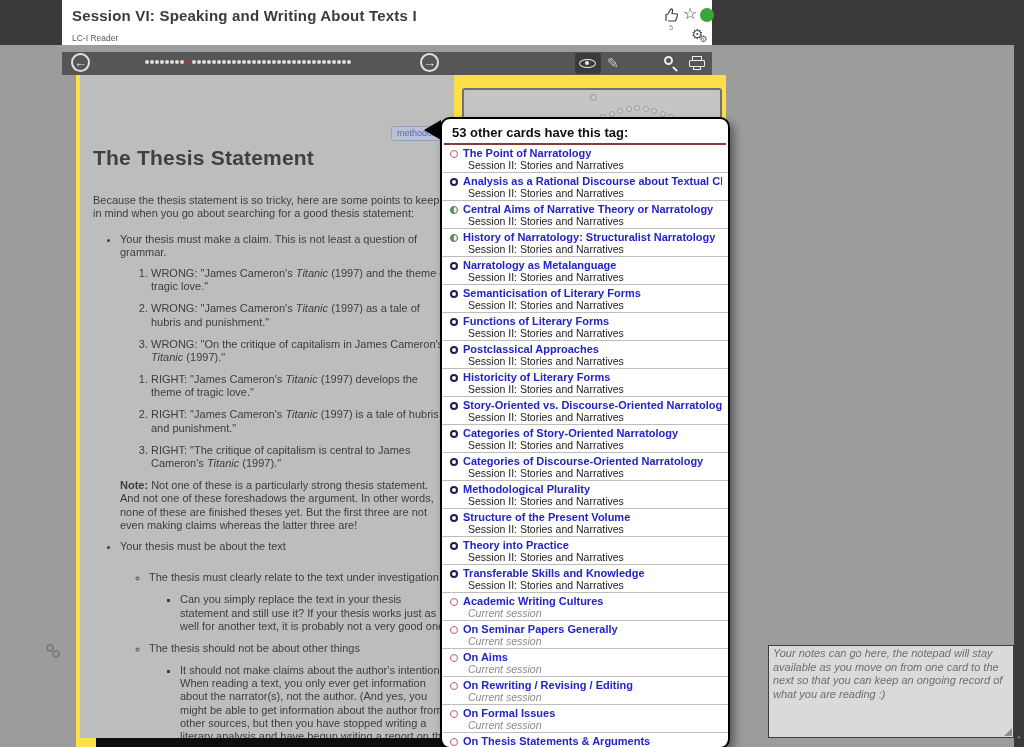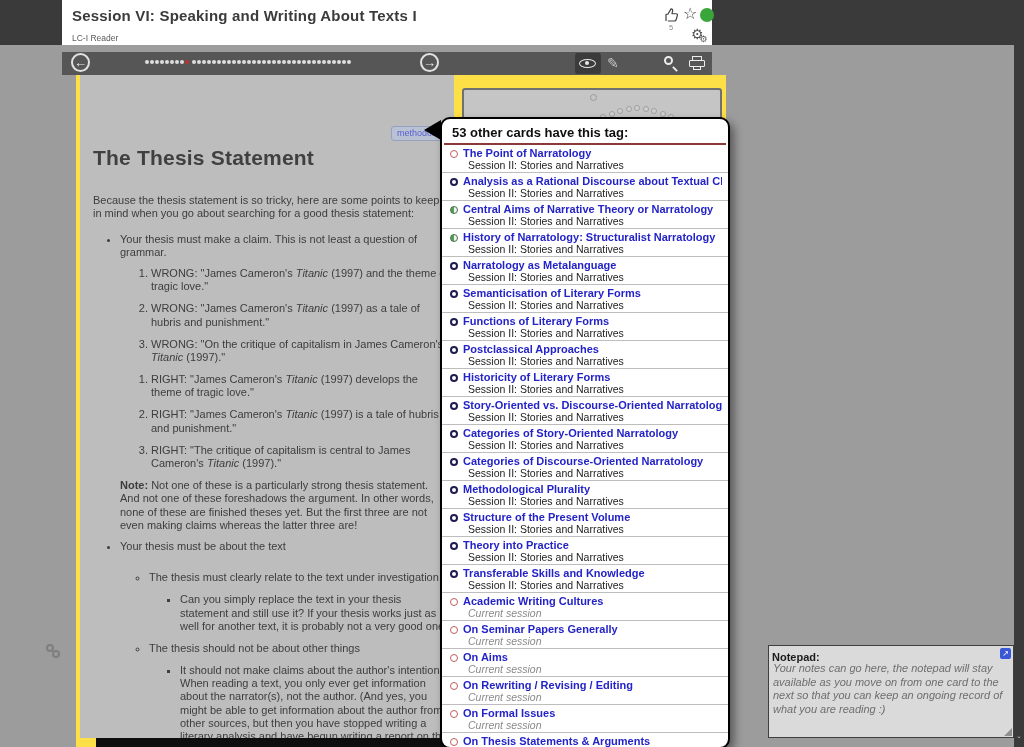--- a/index.html
+++ b/index.html
@@ -265,24 +265,20 @@
     <div class="ci-sub">Current session</div>
   </div>
       <div class="card-item st-red muted">
     <div class="ci-title-row"><span class="ci-icon"></span><span class="ci-title">On Thesis Statements &amp; Arguments</span></div>
 
   </div>
     </div>
 </div>
 
 <div class="notepad">
-  <div class="np-head">
-    <span class="np-label">Notepad:</span>
-    <span class="np-expand">↗</span>
-  </div>
   <textarea class="np-text" placeholder="Your notes can go here, the notepad will stay available as you move on from one card to the next so that you can keep an ongoing record of what you are reading :)" style=""></textarea>
   <div class="np-resize"></div>
 </div>
 
 <div class="link-icon">
     <i class="c1"></i>
     <i class="c2"></i>
   </div>
 
 <div class="scrollbar">

